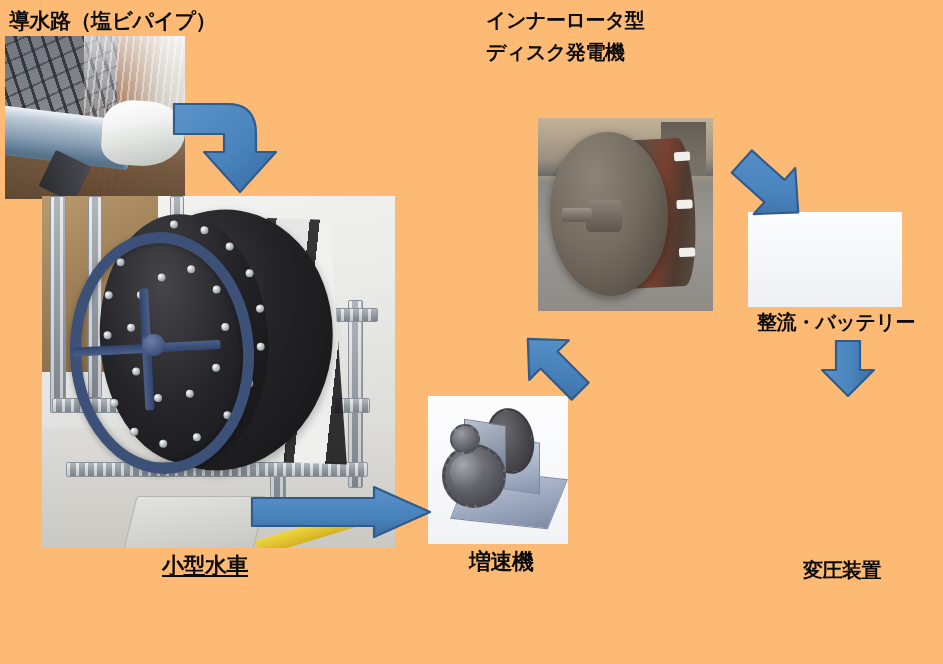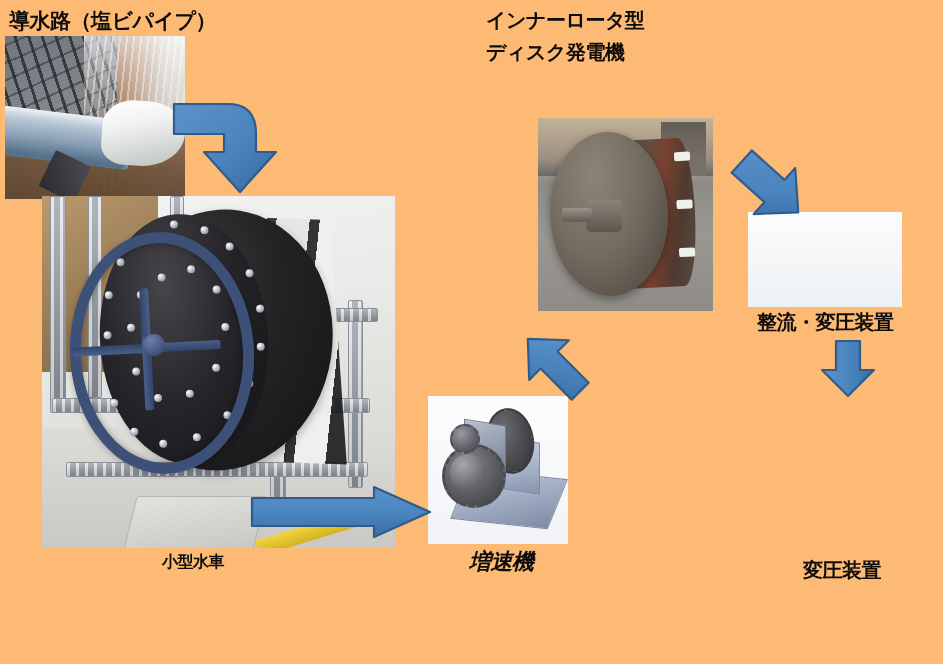--- a/index.html
+++ b/index.html
@@ -445,21 +445,21 @@
           <line x1="131" y1="61" x2="131" y2="70"></line>
         </g>
 
         <ellipse cx="58" cy="14" rx="7" ry="4" fill="#b6bec9"></ellipse>
         <ellipse cx="16" cy="41" rx="6" ry="4" fill="#b6bec9"></ellipse>
         <ellipse cx="86" cy="50" rx="7" ry="4.5" fill="#9da5b0"></ellipse>
       </g>
     </svg>
   </div>
 
-  <div class="label" id="label-rectifier" style="left:757px; top:310px; font-size:20px;">整流・変圧装置</div>
+  <div class="label" id="label-rectifier" style="left:757px; top:310px; font-size:20px;">整流・バッテリー</div>
 
   <div class="photo" id="photo-gear">
     <div class="gear-bg"></div>
     <div class="gb-base"></div>
     <div class="gb-pillar"></div>
     <div class="gb-bigwheel"></div>
     <div class="gb-housing"></div>
     <div class="gb-gear-a"></div>
     <div class="gb-gear-b"></div>
     <div class="gb-gear-c"></div>
@@ -528,20 +528,20 @@
         <linearGradient id="agDown" x1="0" y1="0" x2="1" y2="0">
           <stop offset="0%" stop-color="#5b93c9"></stop>
           <stop offset="55%" stop-color="#4a84be"></stop>
           <stop offset="100%" stop-color="#3a6da2"></stop>
         </linearGradient>
       </defs>
       <path d="M 20,3 L 44,3 L 44,32 L 58,32 L 32,58 L 6,32 L 20,32 Z" fill="url(#agDown)" stroke="#2f5c8c" stroke-width="2.2" stroke-linejoin="round"></path>
     </svg>
   </div>
 
-  <div class="label" id="label-turbine" style="left:162px; top:552px; font-size:16px;">小型水車</div>
-
-  <div class="label" id="label-gearbox" style="left:469px; top:548px; font-size:22px;font-style:italic;">増速機</div>
+  <div class="label" id="label-turbine" style="left:162px; top:552px; font-size:22px;text-decoration:underline;">小型水車</div>
+
+  <div class="label" id="label-gearbox" style="left:469px; top:548px; font-size:22px;">増速機</div>
 
   <div class="label" id="label-battery" style="left:803px; top:558px; font-size:20px;">変圧装置</div>
 
 
 </div>
 
 </body></html>

